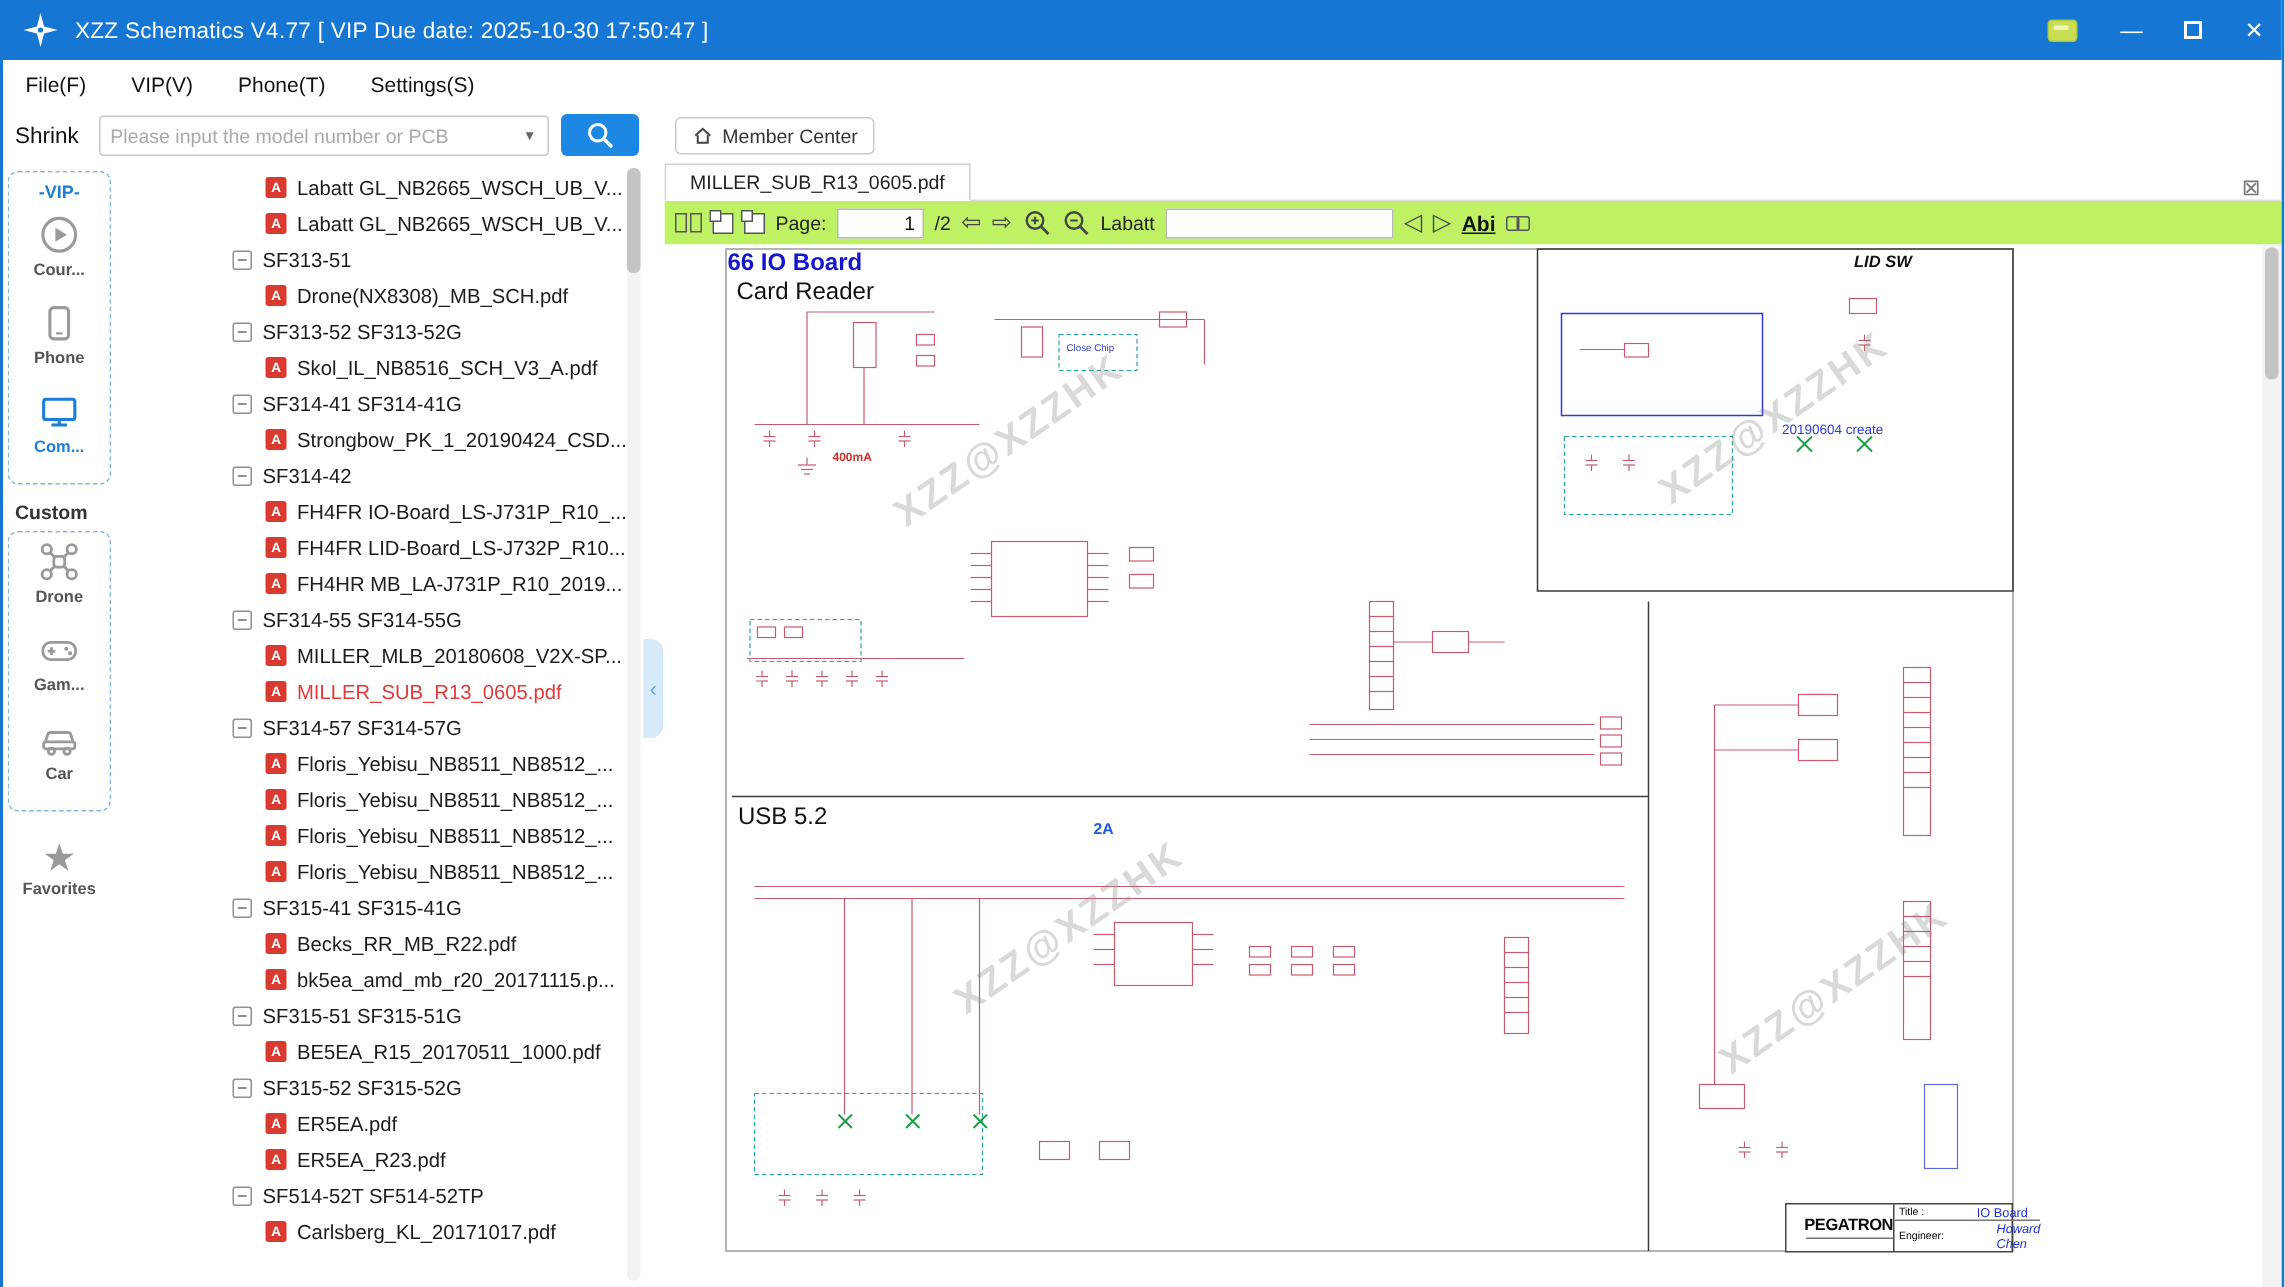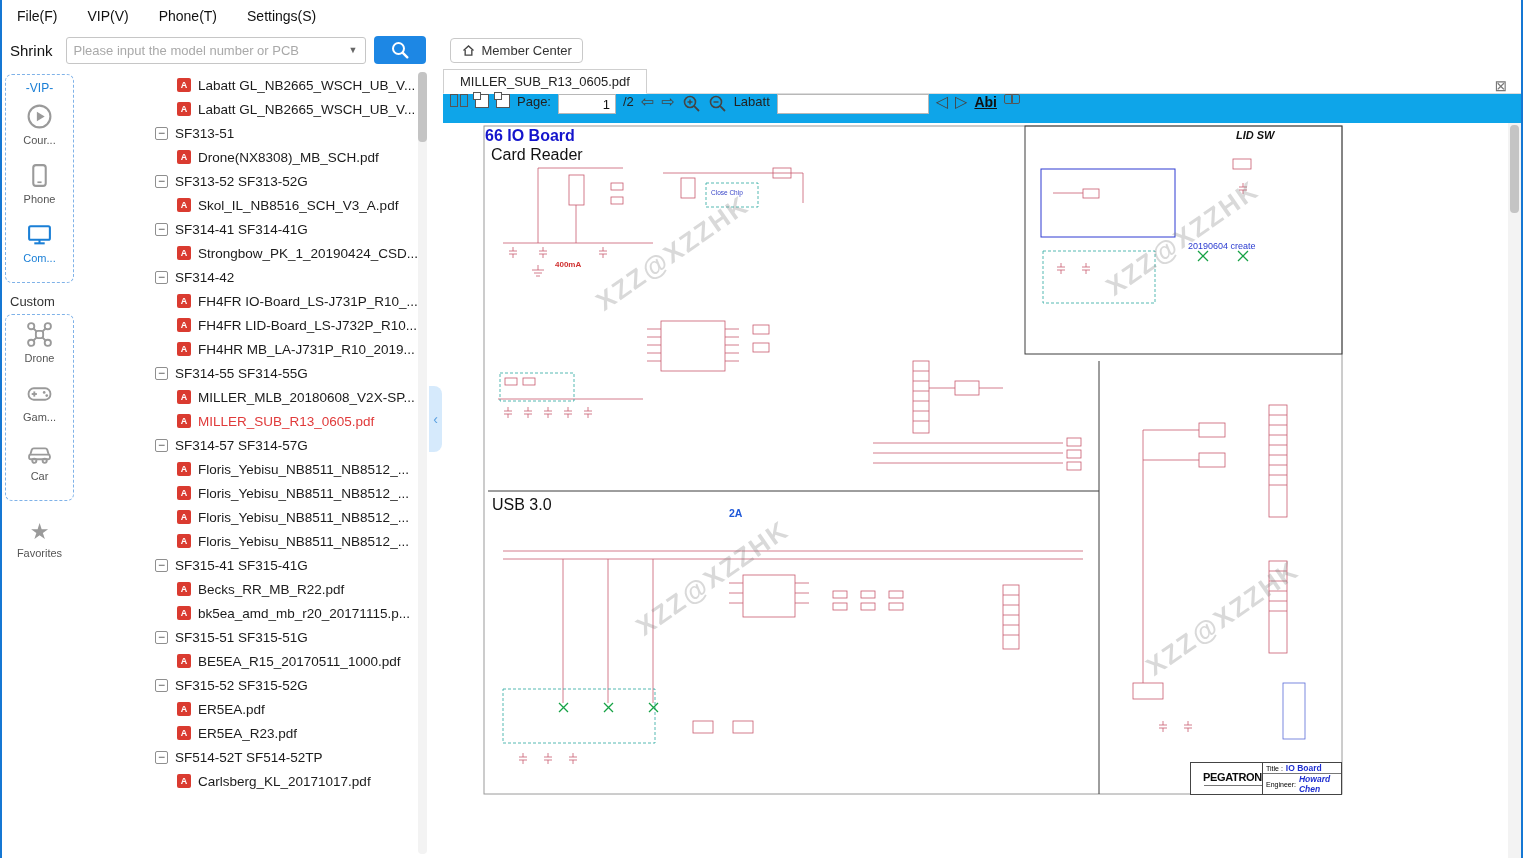--- a/index.html
+++ b/index.html
@@ -37,21 +37,21 @@
   .search-btn{width:52px;height:28px;background:#1d87e4;border-radius:4px;margin-left:8px;
     display:flex;align-items:center;justify-content:center;}
   .member-btn{margin-left:24px;height:25px;border:1px solid #c9c9c9;border-radius:4px;
     display:flex;align-items:center;padding:0 10px;gap:6px;font-size:13px;color:#333;background:#fff;}
 
   
   .main{flex:1;display:flex;min-height:0;overflow:hidden;}
 
   
   .sidebar{flex:0 0 75px;display:flex;flex-direction:column;align-items:stretch;
-    padding:6px 3px 0 3px;background:#fff;}
+    padding:6px 3px 0 3px;background:#fff;font-weight:bold;}
   .sb-group{border:1px dashed #7fb2e8;border-radius:7px;padding:6px 0 2px 0;
     display:flex;flex-direction:column;align-items:center;}
   .sb-group-label{font-size:12px;color:#1a7fd6;margin-bottom:8px;}
   .sb-section-label{font-size:13px;color:#333;margin:11px 0 5px 5px;}
   .sb-item{display:flex;flex-direction:column;align-items:center;margin-bottom:16px;}
   .sb-item svg{display:block;}
   .sb-label{font-size:11px;color:#555;margin-top:4px;}
   .sb-label.blue{color:#1a7fd6;}
   .fav-item{margin-top:20px;}
   .star-glyph{font-size:22px;color:#9a9a9a;line-height:1;}
@@ -74,21 +74,21 @@
   .handle-pill{position:absolute;left:0;top:318px;width:13px;height:66px;background:#d6eafc;
     border-radius:0 8px 8px 0;display:flex;align-items:center;justify-content:center;
     color:#5aa0e0;font-size:14px;}
 
   
   .viewer{flex:1;display:flex;flex-direction:column;min-width:0;}
   .tabbar{flex:0 0 26px;display:flex;align-items:flex-end;border-bottom:1px solid #dcdcdc;background:#fff;}
   .doc-tab{height:25px;margin-bottom:-1px;background:#fff;border:1px solid #cfcfcf;border-bottom:1px solid #fff;
     display:flex;align-items:center;padding:0 16px;font-size:13px;color:#222;min-width:200px;justify-content:center;}
   .tab-close{margin-left:auto;margin-right:14px;color:#777;font-size:15px;line-height:1;}
-  .doctoolbar{flex:0 0 29px;display:flex;align-items:flex-start;gap:7px;padding-left:7px;background:#0ea5e9;}
+  .doctoolbar{flex:0 0 29px;display:flex;align-items:center;gap:7px;padding-left:7px;background:#bef264;}
   .tb-label{font-size:13px;color:#222;}
   .tb-glyph{font-size:16px;color:#444;line-height:1;}
   .pages-icon{display:inline-flex;gap:2px;}
   .pages-icon i{width:8px;height:13px;border:1px solid #555;display:block;}
   .sheet-icon{width:14px;height:14px;border:1px solid #555;position:relative;display:inline-block;background:#fff;}
   .sheet-icon i{position:absolute;left:-3px;top:-3px;width:8px;height:8px;border:1px solid #555;background:#fff;display:block;}
   .page-input{width:58px;height:20px;border:1px solid #b8b8b8;font-size:13px;text-align:right;
     padding-right:5px;font-family:"Liberation Sans",sans-serif;color:#111;}
   .lookup-input{width:152px;height:20px;border:1px solid #b8b8b8;font-size:13px;padding:0 4px;
     font-family:"Liberation Sans",sans-serif;color:#111;}
@@ -115,40 +115,56 @@
   .titleblock{position:absolute;left:747px;top:639px;width:152px;height:33px;border:1px solid #444;
     display:flex;background:#fff;}
   .tb-left{flex:0 0 72px;border-right:1px solid #444;display:flex;flex-direction:column;
     align-items:flex-end;justify-content:center;}
   .tb-brand{font-size:11px;font-weight:800;color:#0a0a0a;letter-spacing:-.3px;}
   .tb-brand-rule{width:58px;height:1px;background:#777;margin-top:2px;}
   .tb-right{flex:1;display:flex;flex-direction:column;}
   .tb-row{flex:1;display:flex;align-items:center;gap:3px;padding-left:3px;}
   .tb-row + .tb-row{border-top:1px solid #777;}
   .tb-k{font-size:7px;color:#000;}
-  .tb-v{font-size:8.5px;font-weight:bold;color:#1f2fd0;}
+  .tb-v{font-size:8.5px;font-weight:normal;color:#1f2fd0;margin-left:32px;}
   .tb-v.italic{font-style:italic;}
 
   .vscroll{position:absolute;right:0;top:0;width:13px;height:100%;background:#f3f3f3;}
   .vthumb{position:absolute;left:2px;top:2px;width:9px;height:88px;background:#c4c4c4;border-radius:4px;}
 
   
   .statusbar{flex:0 0 20px;background:#000;position:relative;display:flex;align-items:center;
     justify-content:center;gap:8px;font-family:"DejaVu Sans Mono",monospace;font-size:13px;font-weight:bold;}
   .statusbar::before,.statusbar::after{content:"";position:absolute;top:0;width:10px;height:100%;background:#1577d3;}
   .statusbar::before{left:0;}
   .statusbar::after{right:0;}
   .status-app{color:#fff;}
   .status-url{color:#ffd24a;}
 </style>
 </head>
 <body>
 
 <div class="window">
 
+  <div class="titlebar">
+    <svg class="app-icon" viewBox="0 0 24 24">
+      <path fill="#ffffff" d="M12 1.5 L14.2 9.8 L12 12 L9.8 9.8 Z
+        M22.5 12 L14.2 14.2 L12 12 L14.2 9.8 Z
+        M12 22.5 L9.8 14.2 L12 12 L14.2 14.2 Z
+        M1.5 12 L9.8 9.8 L12 12 L9.8 14.2 Z"></path>
+      <circle cx="12" cy="12" r="1.6" fill="#1577d3"></circle>
+    </svg>
+    <span class="title-text">XZZ Schematics V4.77 [ VIP Due date: 2025-10-30 17:50:47 ]</span>
+    <div class="titlebar-right">
+      <span class="license-icon"></span>
+      <span class="win-btn">—</span>
+      <span class="max-box"></span>
+      <span class="win-btn">✕</span>
+    </div>
+  </div>
 
   <div class="menubar">
       <div class="menu-item">File(F)</div>
       <div class="menu-item">VIP(V)</div>
       <div class="menu-item">Phone(T)</div>
       <div class="menu-item">Settings(S)</div>
     </div>
 
   <div class="searchrow">
     <span class="shrink">Shrink</span>
@@ -584,21 +600,21 @@
             <path d="M755 128 l10 10 m0 -10 l-10 10"></path>
             <path d="M795 128 l10 10 m0 -10 l-10 10"></path>
             <path d="M116 580 l9 9 m0 -9 l-9 9"></path>
             <path d="M161 580 l9 9 m0 -9 l-9 9"></path>
             <path d="M206 580 l9 9 m0 -9 l-9 9"></path>
           </g>
         </svg>
 
         <div class="slabel lbl-io-board">66 IO Board</div>
         <div class="slabel lbl-card-reader">Card Reader</div>
-        <div class="slabel lbl-usb">USB 3.0</div>
+        <div class="slabel lbl-usb">USB 5.2</div>
         <div class="slabel lbl-lidsw">LID SW</div>
         <div class="slabel lbl-close-chip">Close Chip</div>
         <div class="slabel lbl-400">400mA</div>
         <div class="slabel lbl-2a">2A</div>
         <div class="slabel lbl-create">20190604 create</div>
 
         <div class="titleblock">
           <div class="tb-left">
             <div class="tb-brand">PEGATRON</div>
             <div class="tb-brand-rule"></div>

